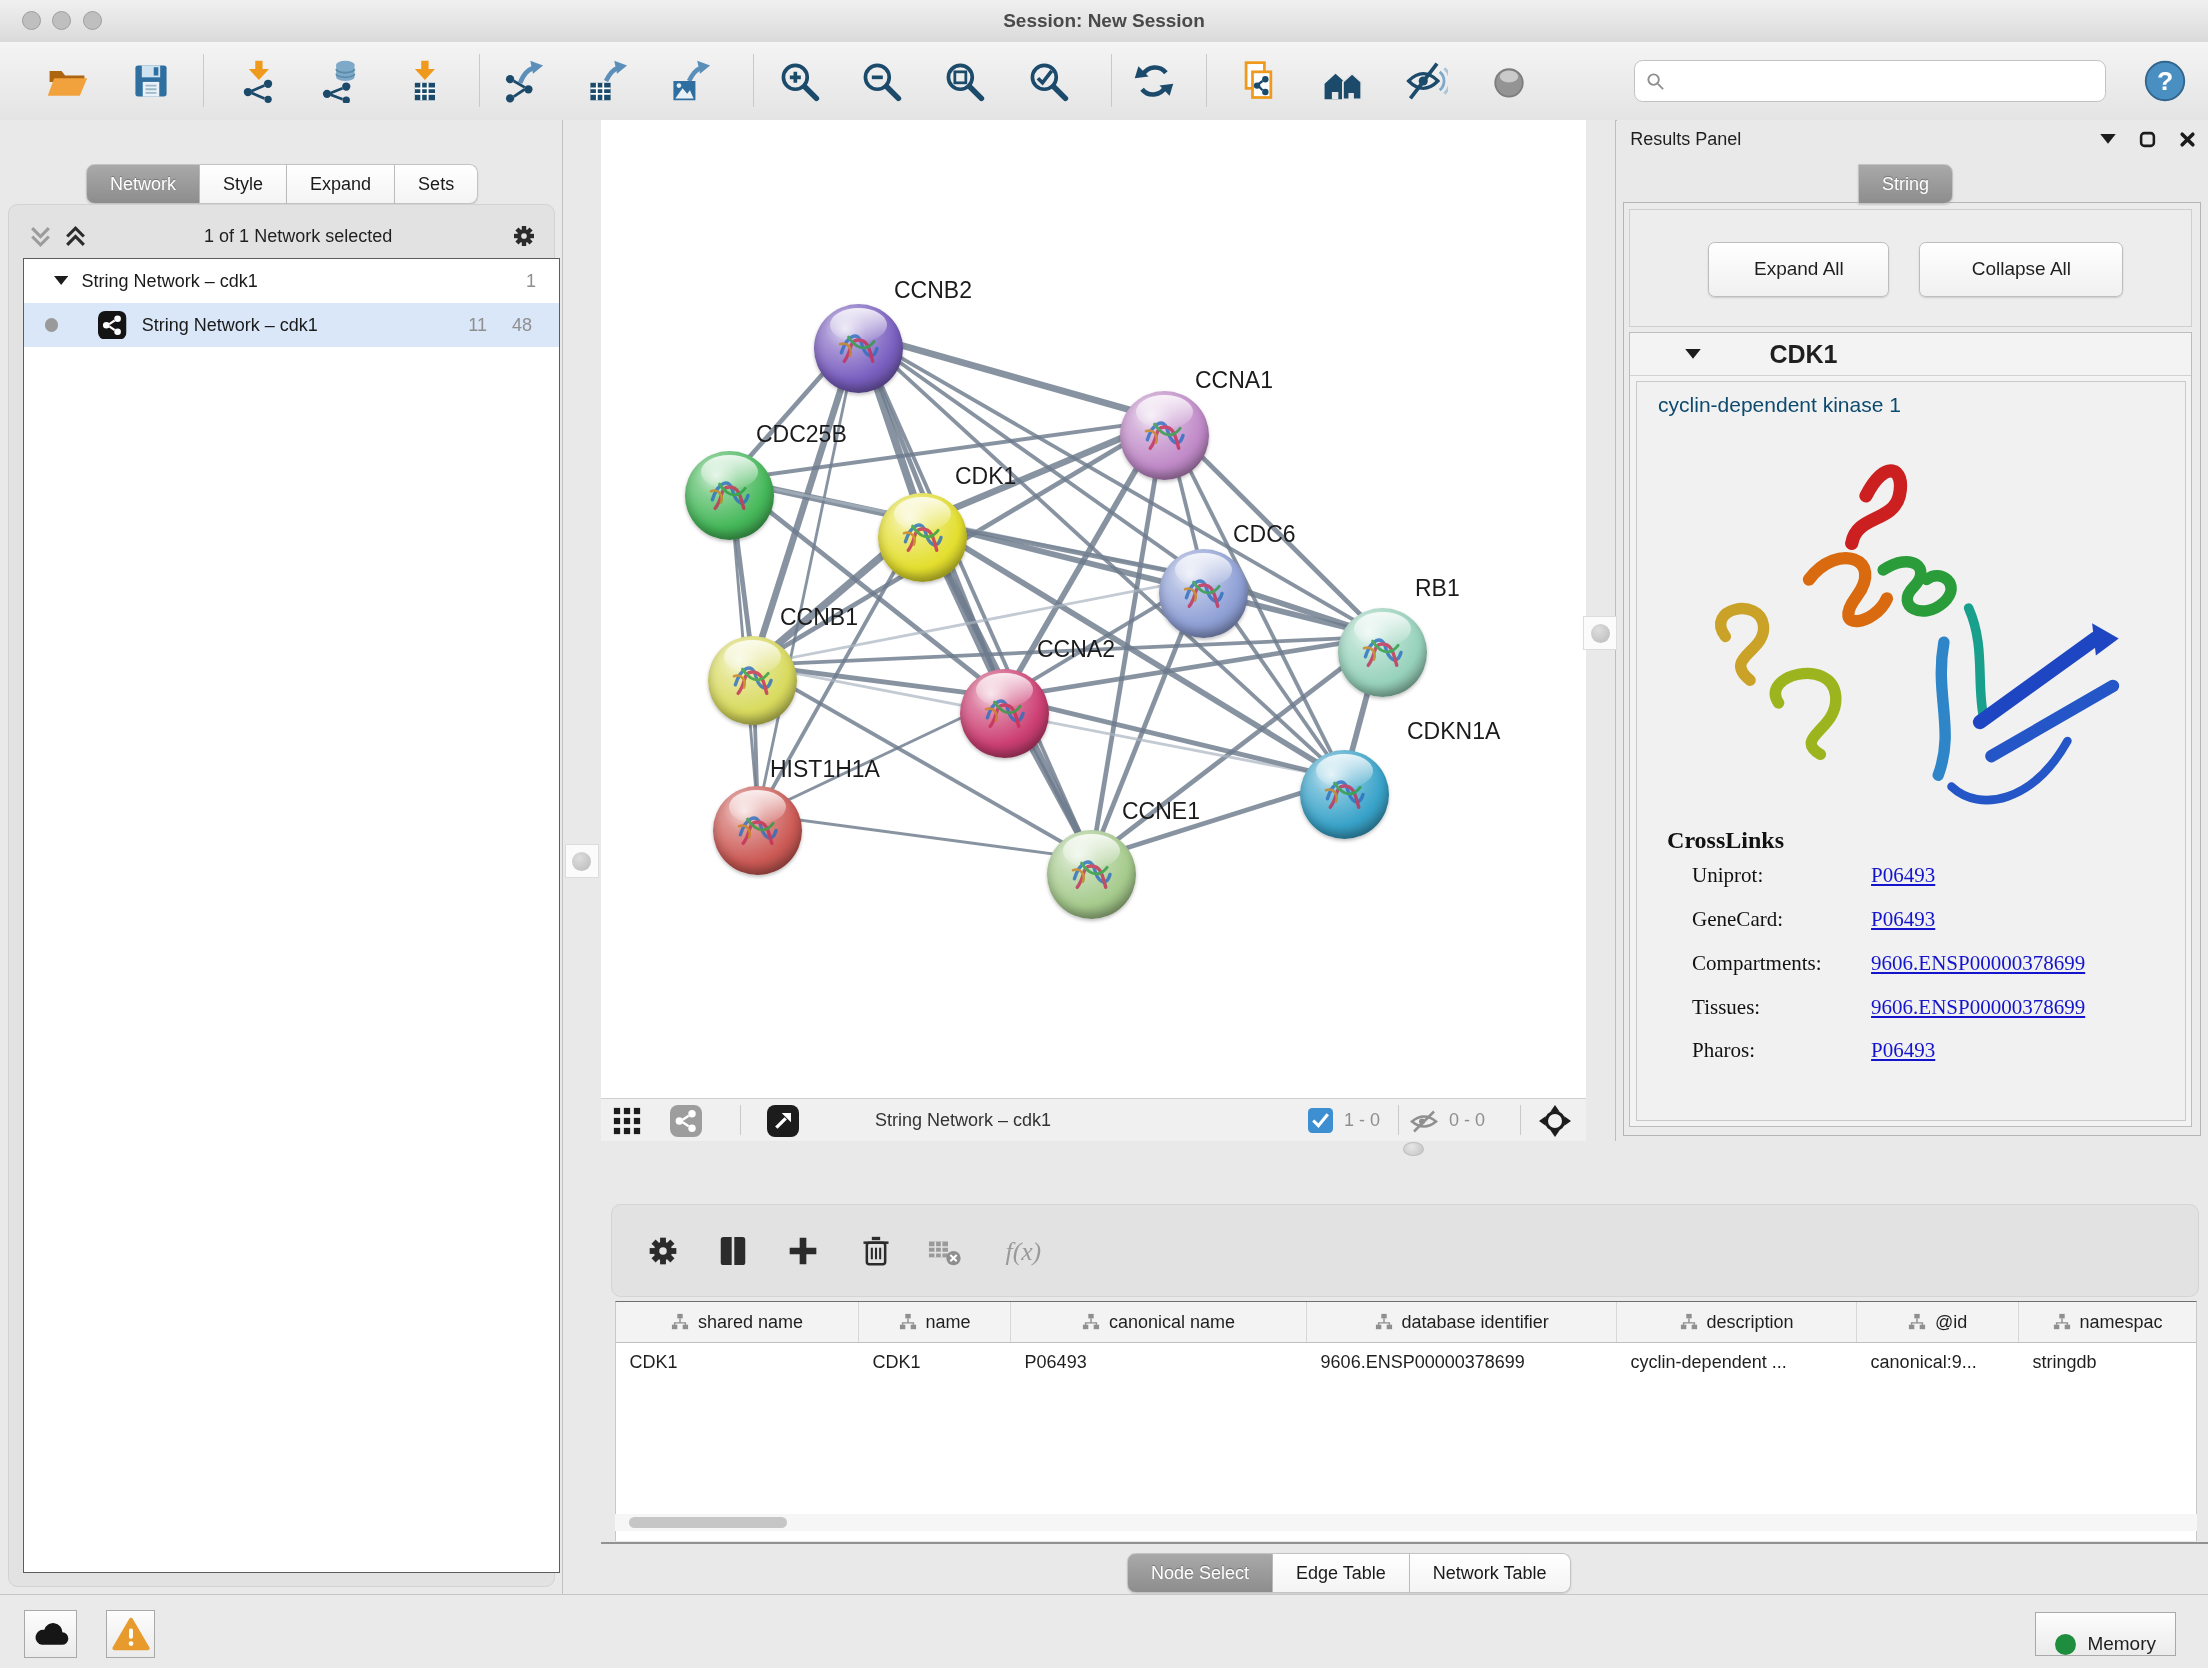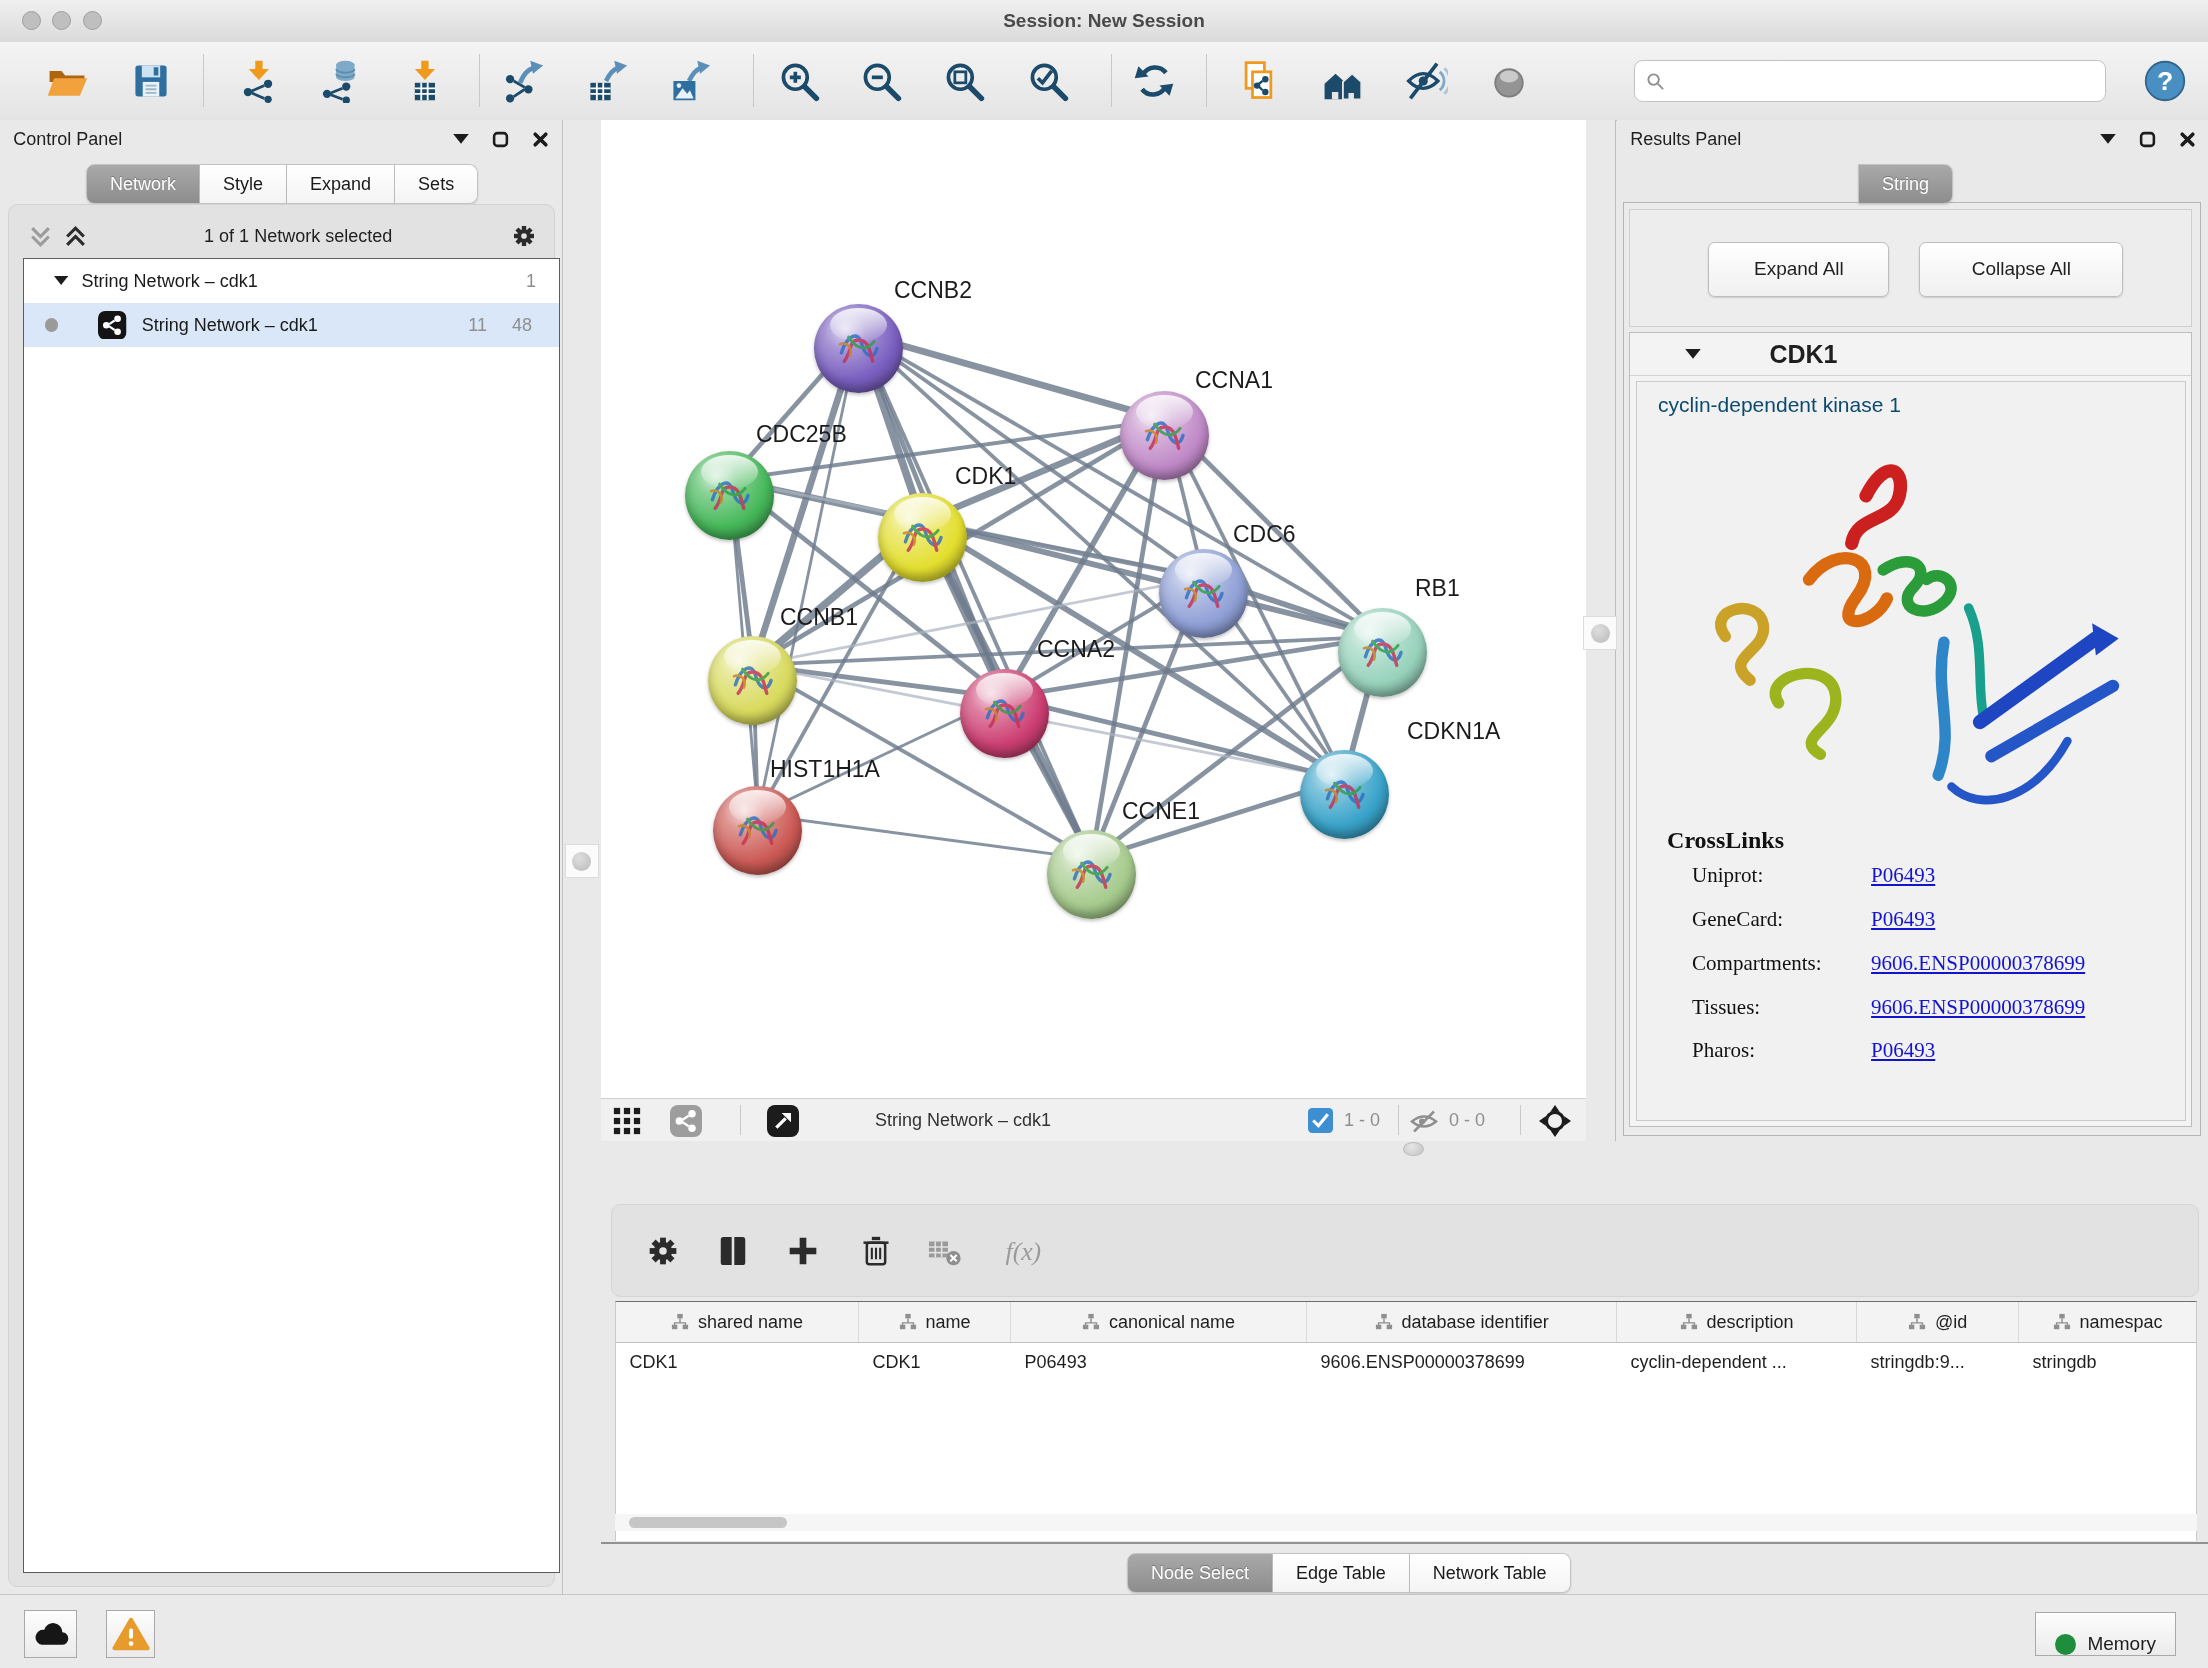--- a/index.html
+++ b/index.html
@@ -459,33 +459,20 @@
     <input type="text" placeholder="" style="">
   </div>
   <div class="tbtn" style="left:2142px;width:46px">
       <svg width="44" height="44" viewBox="0 0 46 46">
         <use href="#s-help"></use>
       </svg>
     </div>
 </div>
 
 <div class="cpanel">
-  <div class="phead">
-    <span>Control Panel</span>
-    <span class="sp"></span>
-    <svg class="picon" style="width:16px;height:10.5px;color:#1c1c1c" viewBox="0 0 17 11" width="16" height="10.5">
-        <use href="#s-caret"></use>
-      </svg>
-    <svg class="picon" viewBox="0 0 18 18" width="17" height="17">
-        <use href="#s-sq"></use>
-      </svg>
-    <svg class="picon" viewBox="0 0 18 18" width="17" height="17">
-        <use href="#s-xx"></use>
-      </svg>
-  </div>
   <div class="segtabs" style="left:86px;top:44px">
     <div class="seg active">Network</div>
     <div class="seg">Style</div>
     <div class="seg">Expand</div>
     <div class="seg">Sets</div>
   </div>
   <div class="cp-inset"></div>
   <div class="cp-sel">
     <svg style="width:25px;height:23px;margin-left:13.3px" viewBox="0 0 26 24" width="25" height="23">
         <use href="#s-chevdd"></use>
@@ -844,21 +831,21 @@
           </svg>
           <span>namespac</span>
         </div>
     </div>
     <div class="trow-d">
       <div class="tdc w0">CDK1</div>
       <div class="tdc w1">CDK1</div>
       <div class="tdc w2">P06493</div>
       <div class="tdc w3">9606.ENSP00000378699</div>
       <div class="tdc w4">cyclin-dependent ...</div>
-      <div class="tdc w5">stringdb:9...</div>
+      <div class="tdc w5">canonical:9...</div>
       <div class="tdc w6">stringdb</div>
     </div>
   </div>
   <div class="hscroll">
       <div class="hthumb"></div>
     </div>
   <div class="tp-div"></div>
   <div class="segtabs tp-tabs">
     <div class="seg active">Node Select</div>
     <div class="seg">Edge Table</div>

